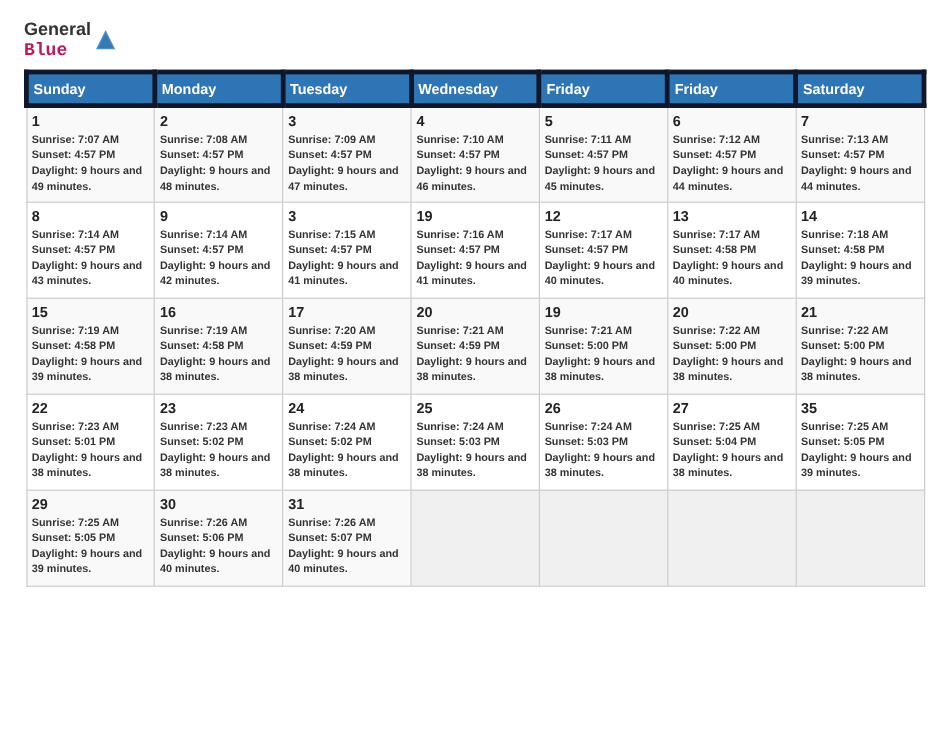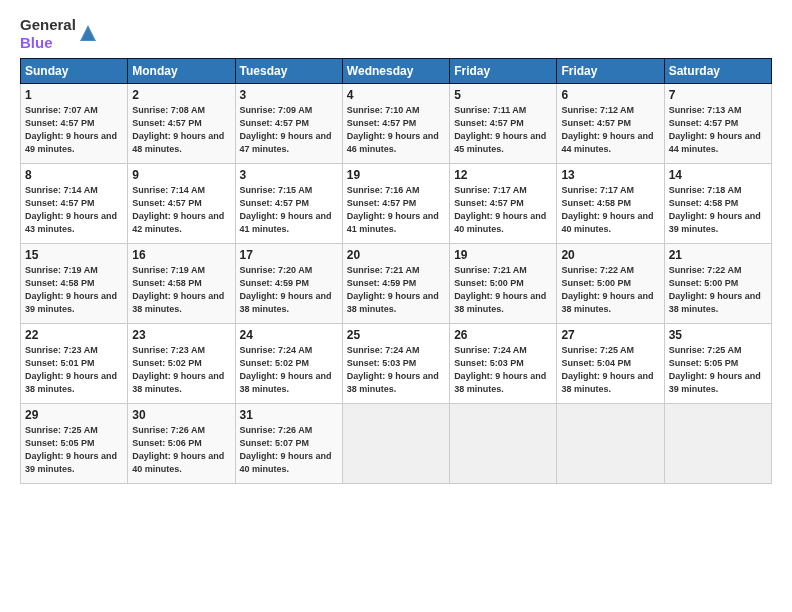--- a/index.html
+++ b/index.html
@@ -25,21 +25,21 @@
       display: flex;
       align-items: center;
     }
     .logo-text {
       font-size: 15px;
       font-weight: bold;
       color: #333;
       line-height: 1.2;
     }
     .logo-text .general { display: block; }
-    .logo-text .blue { color: #8b5cf6; display: block; }
+    .logo-text .blue { color: #be185d; display: block; font-family: Liberation Mono, monospace; }
     .logo-icon {
       width: 20px;
       height: 20px;
       margin-left: 2px;
       margin-top: -2px;
     }
     .title-block {
       text-align: right;
     }
     .month-title {
@@ -58,21 +58,21 @@
       border-collapse: collapse;
       margin-top: 4px;
     }
     .calendar thead th {
       background: #2e75b6;
       color: #fff;
       font-size: 12px;
       font-weight: bold;
       padding: 5px 4px;
       text-align: left;
-      border: 1px solid #0f172a;
+      border: 4px solid #0f172a;
     }
     .calendar tbody td {
       border: 1px solid #ccc;
       vertical-align: top;
       padding: 4px 4px 4px 4px;
       font-size: 9.5px;
       color: #222;
       width: calc(100% / 7);
       height: 80px;
       background: #fff;

